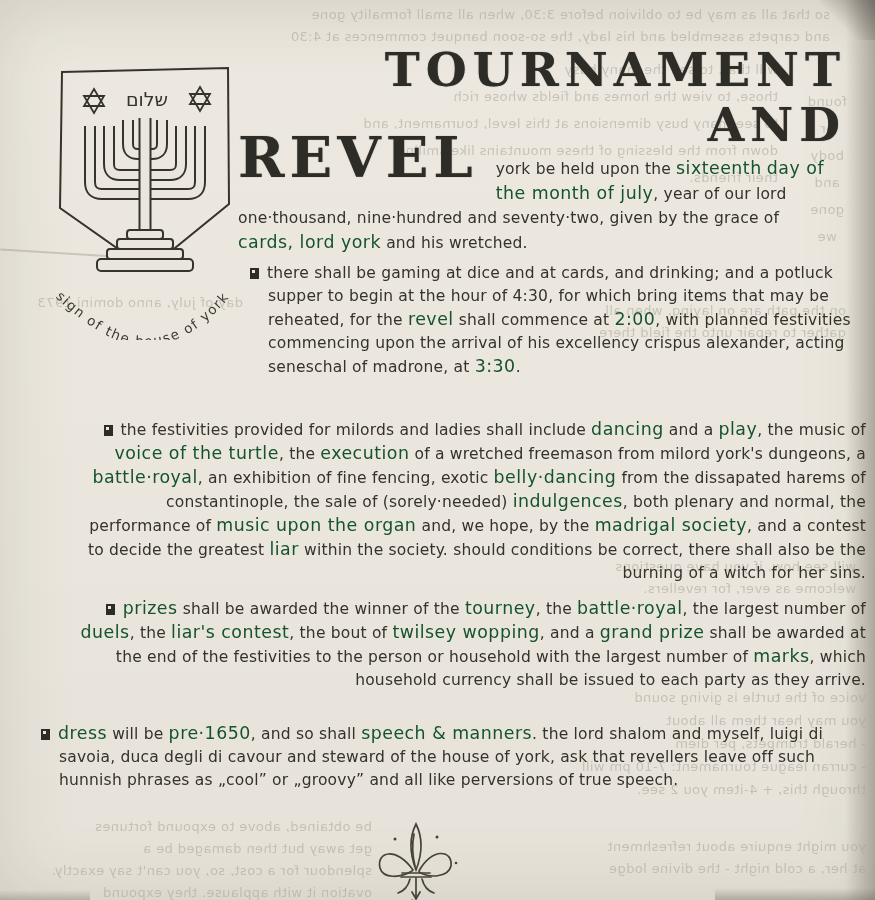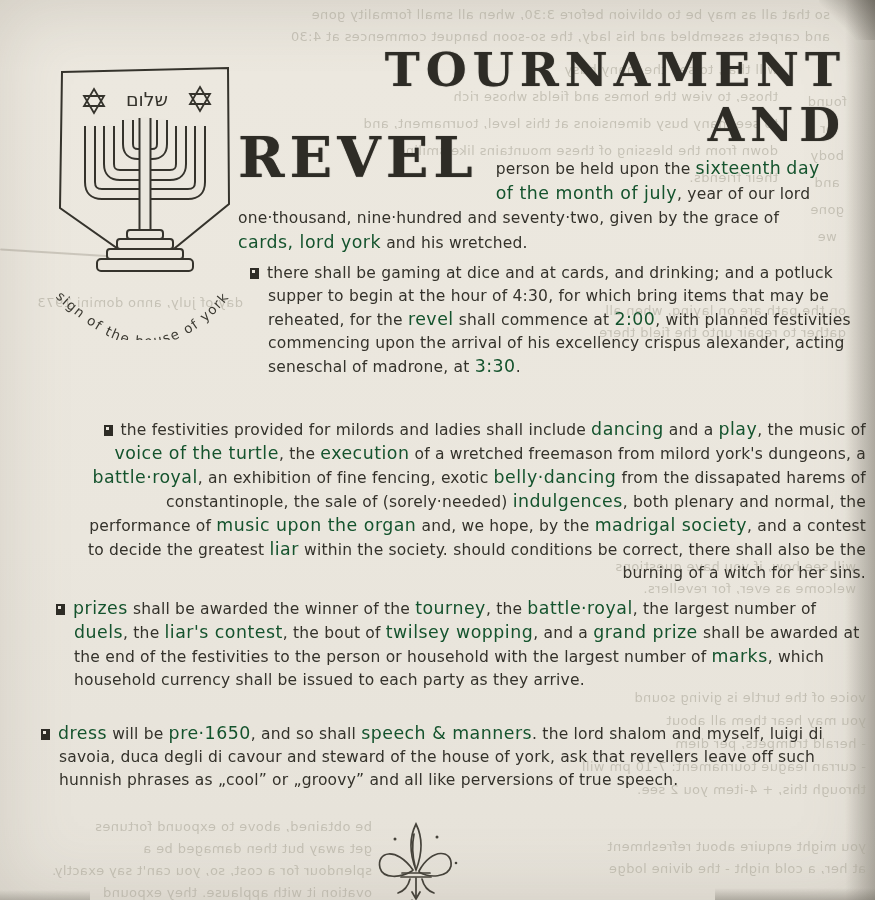--- a/index.html
+++ b/index.html
@@ -58,21 +58,21 @@
     font-size:56px;letter-spacing:5px;color:#2e2c26;
     line-height:62px;height:72px;margin:6px 18px 0 0;
     text-shadow:0 0 1px rgba(46,44,38,.6);
   }
   .intro-text{padding-top:36px;font-size:15.5px;line-height:24px;letter-spacing:.2px;}
 
   .para{position:absolute;font-size:15.5px;line-height:23px;letter-spacing:.2px;
     padding-left:18px;text-indent:-18px;}
   .p1{left:250px;top:262px;width:586px;}
   .p2{left:56px;top:418px;width:792px;text-align:right;}
-  .p3{left:56px;top:597px;width:792px;line-height:23px;}
+  .p3{left:56px;top:597px;width:792px;line-height:23px;text-align:right;}
   .p4{left:41px;top:722px;width:788px;}
 
   .bullet{display:inline-block;width:9px;height:11px;background:#2e2c26;
     margin-right:8px;position:relative;top:1px;}
   .bullet i{position:absolute;left:2px;top:2px;width:3px;height:3px;background:#ebe7de;}
 
   .bd{font-weight:normal;font-size:1.12em;letter-spacing:.5px;color:#14532d;}
 
   .shield-wrap{left:48px;top:62px;width:192px;height:278px;text-align:center;}
   .fleur-wrap{left:368px;top:820px;width:96px;height:82px;}
@@ -171,21 +171,21 @@
     <text font-family="DejaVu Sans, sans-serif" font-size="13.5" fill="#3c3a32" letter-spacing="1.5">
       <textPath href="#cappath" startOffset="2%">sign of the    house of york</textPath>
     </text>
   </svg>
 </div>
 
 <div class="ink title1">TOURNAMENT AND</div>
 
 <div class="ink revel-block">
   <div class="revel">REVEL</div>
-  <div class="intro-text"><span>person be held upon the </span><span class="bd">sixteenth</span><span> </span><span class="bd">day of the month of july</span><span>, year of our lord one·thousand, nine·hundred and seventy·two, given by the grace of </span><span class="bd">cards, lord york</span><span> and his wretched.</span></div>
+  <div class="intro-text"><span>york be held upon the </span><span class="bd">sixteenth</span><span> </span><span class="bd">day of the month of july</span><span>, year of our lord one·thousand, nine·hundred and seventy·two, given by the grace of </span><span class="bd">cards, lord york</span><span> and his wretched.</span></div>
 </div>
 
 <div class="ink para p1">
   <span class="bullet"><i></i></span><span><span>there shall be gaming at dice and at cards, and drinking; and a potluck supper to begin at the hour of 4:30, for which bring items that may be reheated, for the </span><span class="bd">revel</span><span> shall commence at </span><span class="bd">2:00</span><span>, with planned festivities commencing upon the arrival of his excellency crispus alexander, acting seneschal of madrone, at </span><span class="bd">3:30</span><span>.</span></span>
 </div>
 <div class="ink para p2">
   <span class="bullet"><i></i></span><span><span>the festivities provided for milords and ladies shall include </span><span class="bd">dancing</span><span> and a </span><span class="bd">play</span><span>, the music of </span><span class="bd">voice of the turtle</span><span>, the </span><span class="bd">execution</span><span> of a wretched freemason from milord york's dungeons, a </span><span class="bd">battle·royal</span><span>, an exhibition of fine fencing, exotic </span><span class="bd">belly·dancing</span><span> from the dissapated harems of constantinople, the sale of (sorely·needed) </span><span class="bd">indulgences</span><span>, both plenary and normal, the performance of </span><span class="bd">music upon the organ</span><span> and, we hope, by the </span><span class="bd">madrigal society</span><span>, and a contest to decide the greatest </span><span class="bd">liar</span><span> within the society. should conditions be correct, there shall also be the burning of a witch for her sins.</span></span>
 </div>
 <div class="ink para p3">
   <span class="bullet"><i></i></span><span><span class="bd">prizes</span><span> shall be awarded the winner of the </span><span class="bd">tourney</span><span>, the </span><span class="bd">battle·royal</span><span>, the largest number of </span><span class="bd">duels</span><span>, the </span><span class="bd">liar's contest</span><span>, the bout of </span><span class="bd">twilsey wopping</span><span>, and a </span><span class="bd">grand prize</span><span> shall be awarded at the end of the festivities to the person or household with the largest number of </span><span class="bd">marks</span><span>, which household currency shall be issued to each party as they arrive.</span></span>

